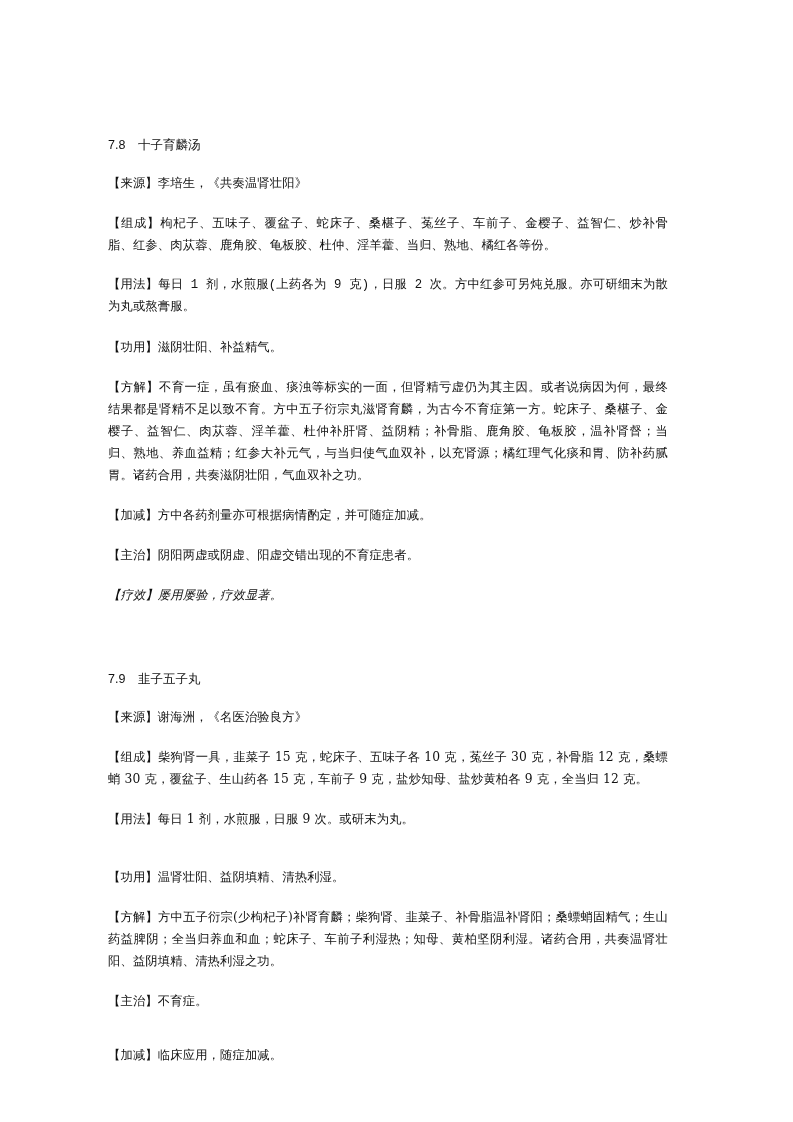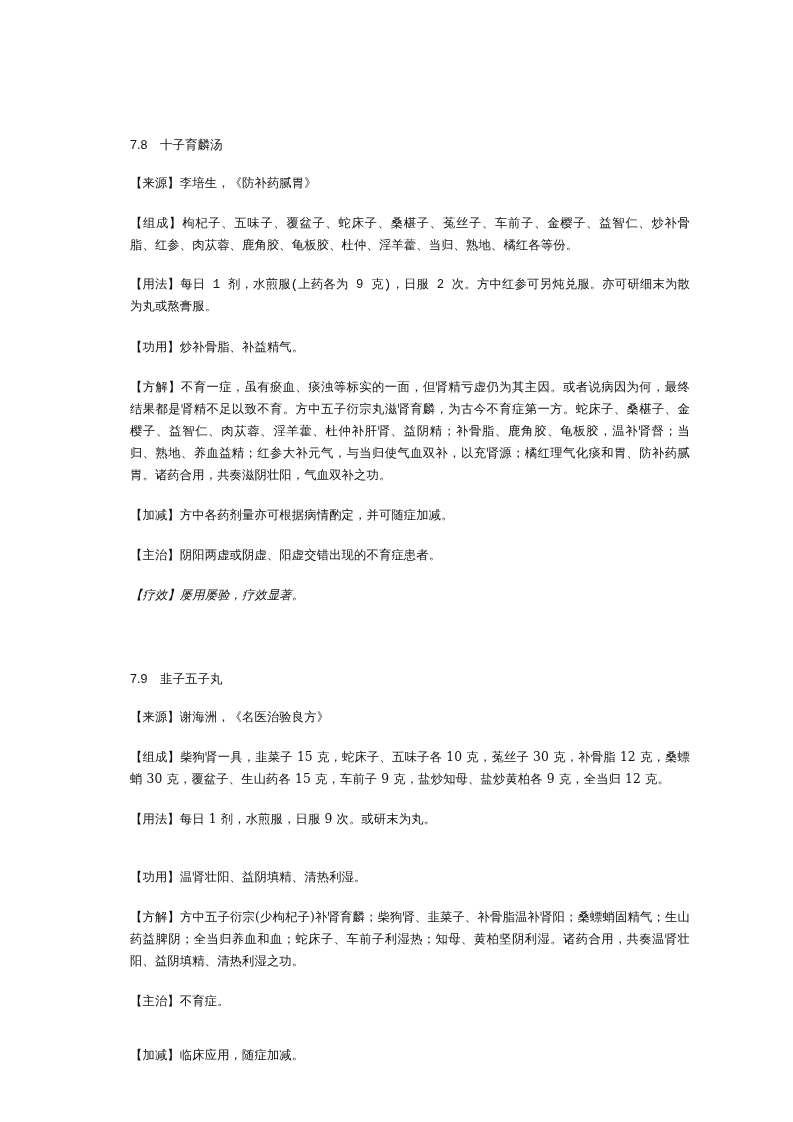--- a/index.html
+++ b/index.html
@@ -1,43 +1,43 @@
 <!DOCTYPE html>
 <html><head>
 <meta charset="utf-8">
 <style>
   html, body { margin: 0; padding: 0; background: #ffffff; }
   body { width: 793px; height: 1122px; position: relative; overflow: hidden;
          font-family: "DejaVu Serif", "Liberation Serif", serif; color: #111; }
-  .page { position: absolute; left: 130px; top: 136px; width: 560px; }
+  .page { position: absolute; left: 108px; top: 136px; width: 560px; }
   .heading { font-family: "Liberation Sans", "DejaVu Sans", sans-serif; font-size: 12.5px; line-height: 18px; margin: 0; }
   .heading .num { display: inline-block; width: 30px; }
   .para { font-size: 12.3px; line-height: 22px; margin: 0; text-align: justify; letter-spacing: 0.15px; }
   .tag { font-weight: normal; }
 </style>
 </head>
 <body>
 
 <div class="page">
 
   <div>
     <p class="heading" style="margin-bottom:18px;">
       <span class="num">7.8</span><span>十子育麟汤</span>
     </p>
     <p class="para" style="margin-bottom:18px;">
-      <span class="tag">【来源】</span><span>李培生，《防补药腻胃》</span>
+      <span class="tag">【来源】</span><span>李培生，《共奏温肾壮阳》</span>
     </p>
     <p class="para" style="margin-bottom:18px;">
       <span class="tag">【组成】</span><span>枸杞子、五味子、覆盆子、蛇床子、桑椹子、菟丝子、车前子、金樱子、益智仁、炒补骨脂、红参、肉苁蓉、鹿角胶、龟板胶、杜仲、淫羊藿、当归、熟地、橘红各等份。</span>
     </p>
     <p class="para" style="margin-bottom:18px;font-family:Liberation Mono, monospace;">
       <span class="tag">【用法】</span><span>每日 1 剂，水煎服(上药各为 9 克)，日服 2 次。方中红参可另炖兑服。亦可研细末为散为丸或熬膏服。</span>
     </p>
     <p class="para" style="margin-bottom:18px;">
-      <span class="tag">【功用】</span><span>炒补骨脂、补益精气。</span>
+      <span class="tag">【功用】</span><span>滋阴壮阳、补益精气。</span>
     </p>
     <p class="para" style="margin-bottom:18px;">
       <span class="tag">【方解】</span><span>不育一症，虽有瘀血、痰浊等标实的一面，但肾精亏虚仍为其主因。或者说病因为何，最终结果都是肾精不足以致不育。方中五子衍宗丸滋肾育麟，为古今不育症第一方。蛇床子、桑椹子、金樱子、益智仁、肉苁蓉、淫羊藿、杜仲补肝肾、益阴精；补骨脂、鹿角胶、龟板胶，温补肾督；当归、熟地、养血益精；红参大补元气，与当归使气血双补，以充肾源；橘红理气化痰和胃、防补药腻胃。诸药合用，共奏滋阴壮阳，气血双补之功。</span>
     </p>
     <p class="para" style="margin-bottom:18px;">
       <span class="tag">【加减】</span><span>方中各药剂量亦可根据病情酌定，并可随症加减。</span>
     </p>
     <p class="para" style="margin-bottom:18px;">
       <span class="tag">【主治】</span><span>阴阳两虚或阴虚、阳虚交错出现的不育症患者。</span>
     </p>

